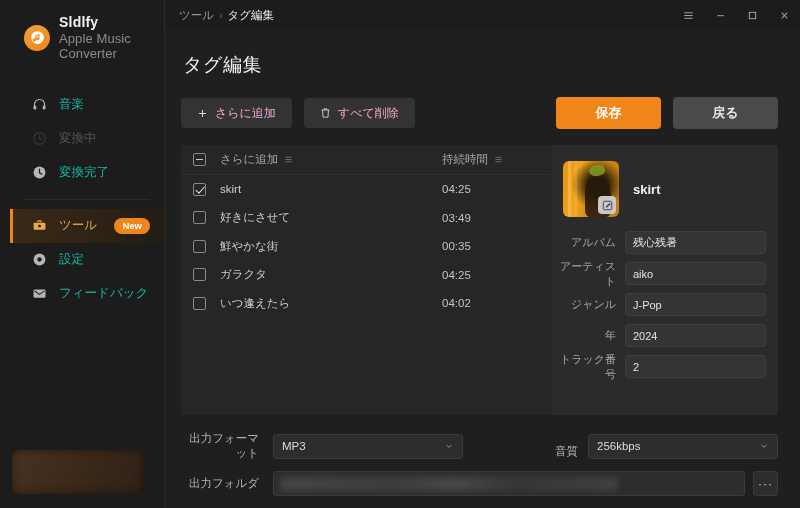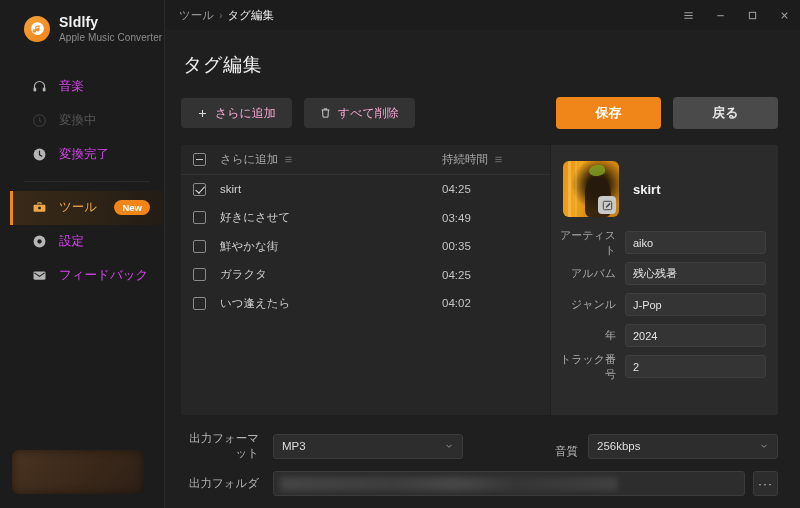--- a/index.html
+++ b/index.html
@@ -24,29 +24,29 @@
   .brand { display: flex; align-items: center; padding: 14px 0 0 14px; }
   .brand-logo {
     width: 26px; height: 26px; border-radius: 50%;
     background: linear-gradient(145deg,#f5a13a,#ef8417);
     display: flex; align-items: center; justify-content: center;
     flex: 0 0 26px;
   }
   .brand-logo svg { display:block; }
   .brand-text { margin-left: 9px; line-height: 1.15; }
   .brand-name { font-size: 14px; font-weight: bold; color: #f2f2f2; letter-spacing: .2px; }
-  .brand-sub { font-size: 10px; color: #8c8c8c; margin-top: 2px; letter-spacing: .1px; }
+  .brand-sub { font-size: 13px; color: #8c8c8c; margin-top: 2px; letter-spacing: .1px; }
 
   .nav { margin-top: 26px; }
   .nav-item {
     position: relative;
     height: 34px;
     display: flex; align-items: center;
     padding-left: 20px;
-    color: #d946ef;
+    color: #14b8a6;
     font-size: 12.5px;
     cursor: default;
   }
   .nav-item .ic { width: 18px; height: 18px; flex: 0 0 18px; display:flex; align-items:center; justify-content:center; opacity:.85; }
   .nav-item .lbl { margin-left: 11px; }
   .nav-item.disabled { color: #565656; }
   .nav-item.disabled .ic { opacity: .38; }
   .nav-item.active {
     background: linear-gradient(90deg, #3a2a18 0%, #2a2115 70%, #221c15 100%);
     color: #f0a64a;
@@ -418,26 +418,26 @@
                   <rect x="1.4" y="1.4" width="9.2" height="9.2" rx="1.4"></rect>
                   <path d="M8.3 3.2 4.6 6.9l-.5 1.6 1.6-.5 3.7-3.7z" fill="#3d3d3d" stroke="none"></path>
                 </svg>
               </div>
             </div>
             <div class="detail-title">skirt</div>
           </div>
 
           <div class="fields">
             <div class="field">
+              <div class="field-label">アルバム</div>
+              <div class="field-input">残心残暑</div>
+            </div>
+            <div class="field">
               <div class="field-label">アーティスト</div>
               <div class="field-input">aiko</div>
-            </div>
-            <div class="field">
-              <div class="field-label">アルバム</div>
-              <div class="field-input">残心残暑</div>
             </div>
             <div class="field">
               <div class="field-label">ジャンル</div>
               <div class="field-input">J-Pop</div>
             </div>
             <div class="field">
               <div class="field-label">年</div>
               <div class="field-input">2024</div>
             </div>
             <div class="field">

